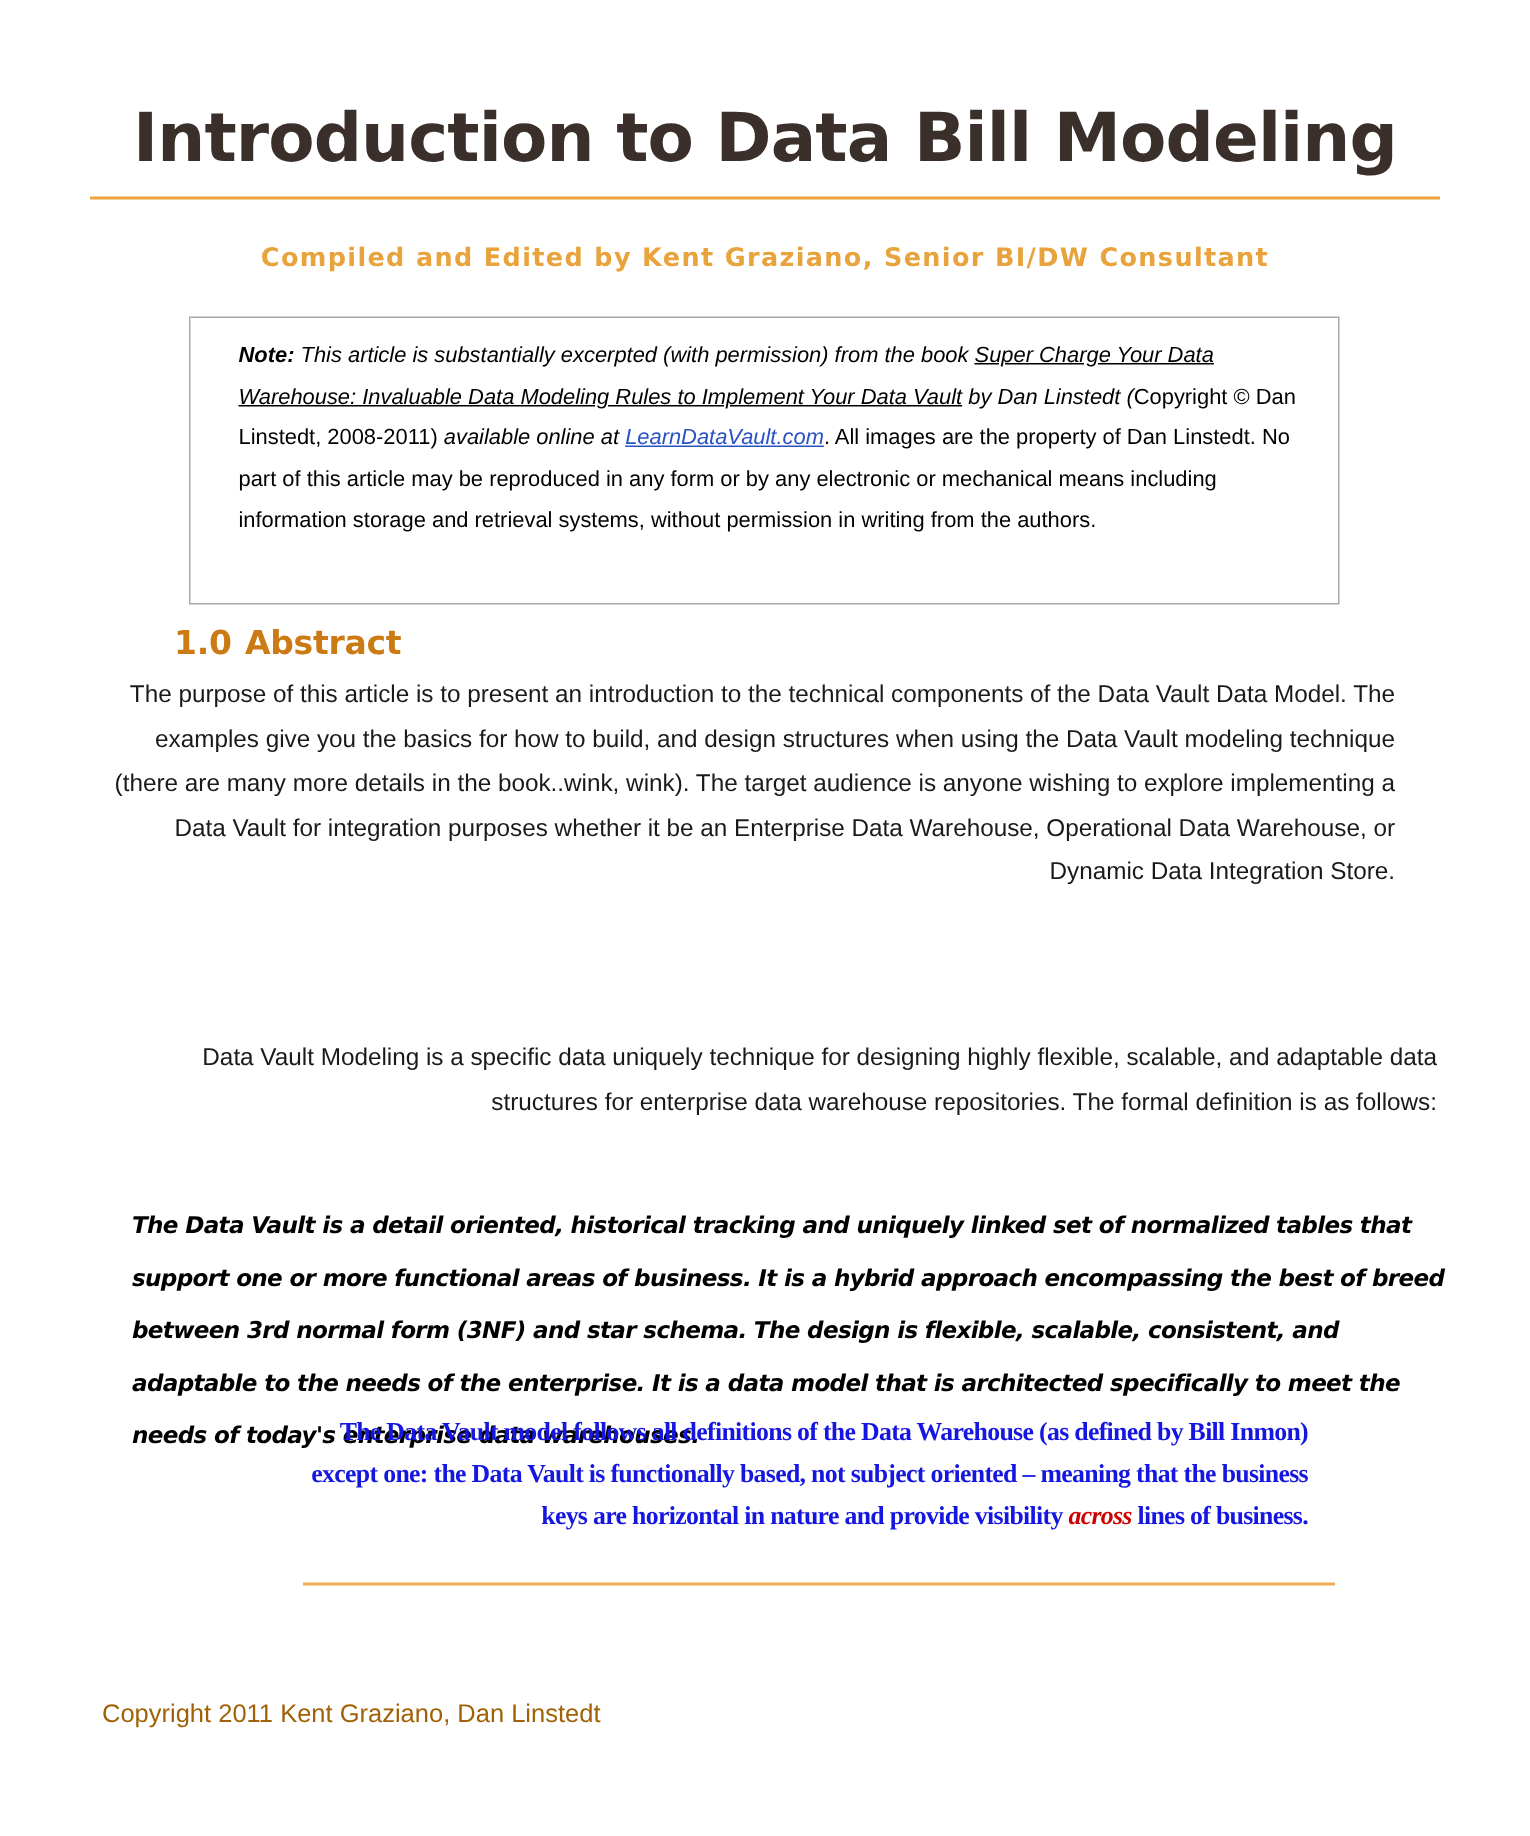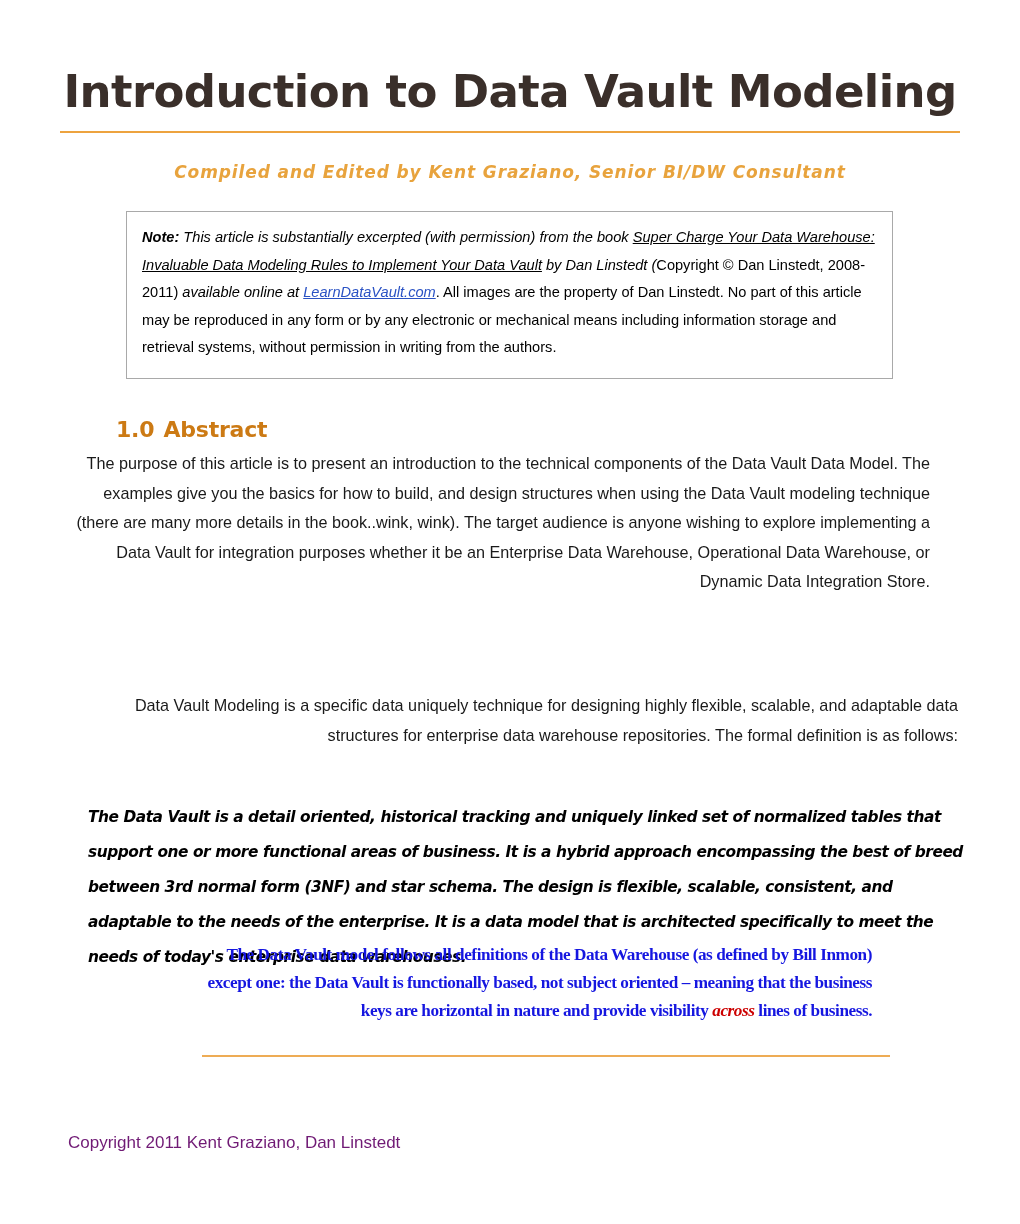--- a/index.html
+++ b/index.html
@@ -49,37 +49,36 @@
   }
 
   .doc-subtitle {
     position: absolute;
     left: 60px;
     top: 160px;
     width: 900px;
     text-align: center;
     font-family: "DejaVu Sans", sans-serif;
     font-weight: bold;
-    font-style: italic;
     font-size: 17px;
     line-height: 24px;
     letter-spacing: 0.9px;
     color: #e8a33d;
   }
 
   
   .note-box {
     position: absolute;
     left: 126px;
     top: 211px;
     width: 767px;
-    height: 168px;
+    height: 192px;
     box-sizing: border-box;
     border: 1px solid #a9a9a9;
-    padding: 12px 15px 10px 15px;
+    padding: 12px 15px 10px 32px;
   }
   .note-text {
     font-family: "Liberation Sans", sans-serif;
     font-size: 14.6px;
     line-height: 27.5px;
     color: #000000;
     text-align: left;
   }
   .note-text .b { font-weight: bold; font-style: italic; }
   .note-text .i { font-style: italic; }
@@ -175,30 +174,30 @@
   }
 
   
   .footer {
     position: absolute;
     left: 68px;
     top: 1131px;
     font-family: "Liberation Sans", sans-serif;
     font-size: 17px;
     line-height: 24px;
-    color: #701a75;
+    color: #a16207;
     white-space: nowrap;
   }
 </style>
 </head>
 <body>
 
 <div class="page">
 
-  <div class="doc-title">Introduction to Data Vault Modeling</div>
+  <div class="doc-title">Introduction to Data Bill Modeling</div>
 
   <div class="title-rule"></div>
 
   <div class="doc-subtitle">Compiled and Edited by Kent Graziano, Senior BI/DW Consultant</div>
 
   <div class="note-box">
     <div class="note-text">
       <span class="b">Note:</span><span class="i"> This article is substantially excerpted (with permission) from the book </span><span class="iu">Super Charge Your Data Warehouse: Invaluable Data Modeling Rules to Implement Your Data Vault</span><span class="i"> by Dan Linstedt (</span><span>Copyright © Dan Linstedt, 2008-2011)</span><span class="i"> available online at </span><span class="lnk">LearnDataVault.com</span><span>. All images are the property of Dan Linstedt. No part of this article may be reproduced in any form or by any electronic or mechanical means including information storage and retrieval systems, without permission in writing from the authors.</span>
     </div>
   </div>

